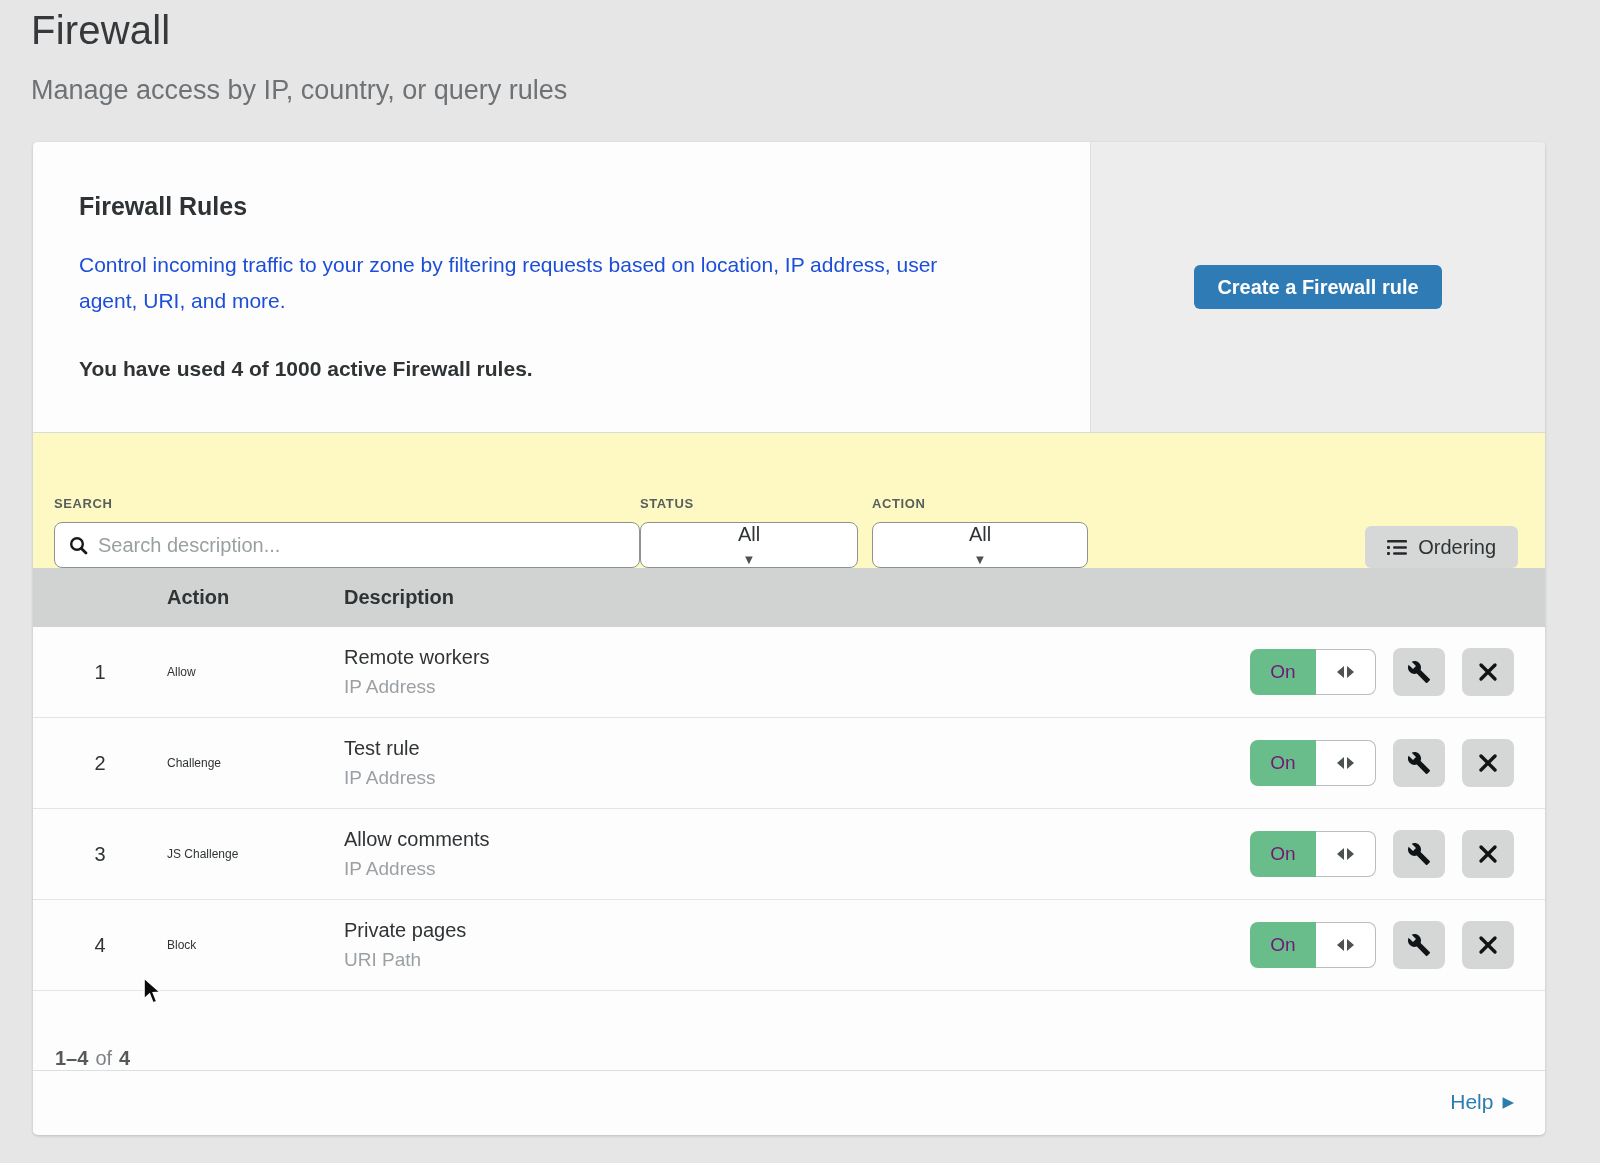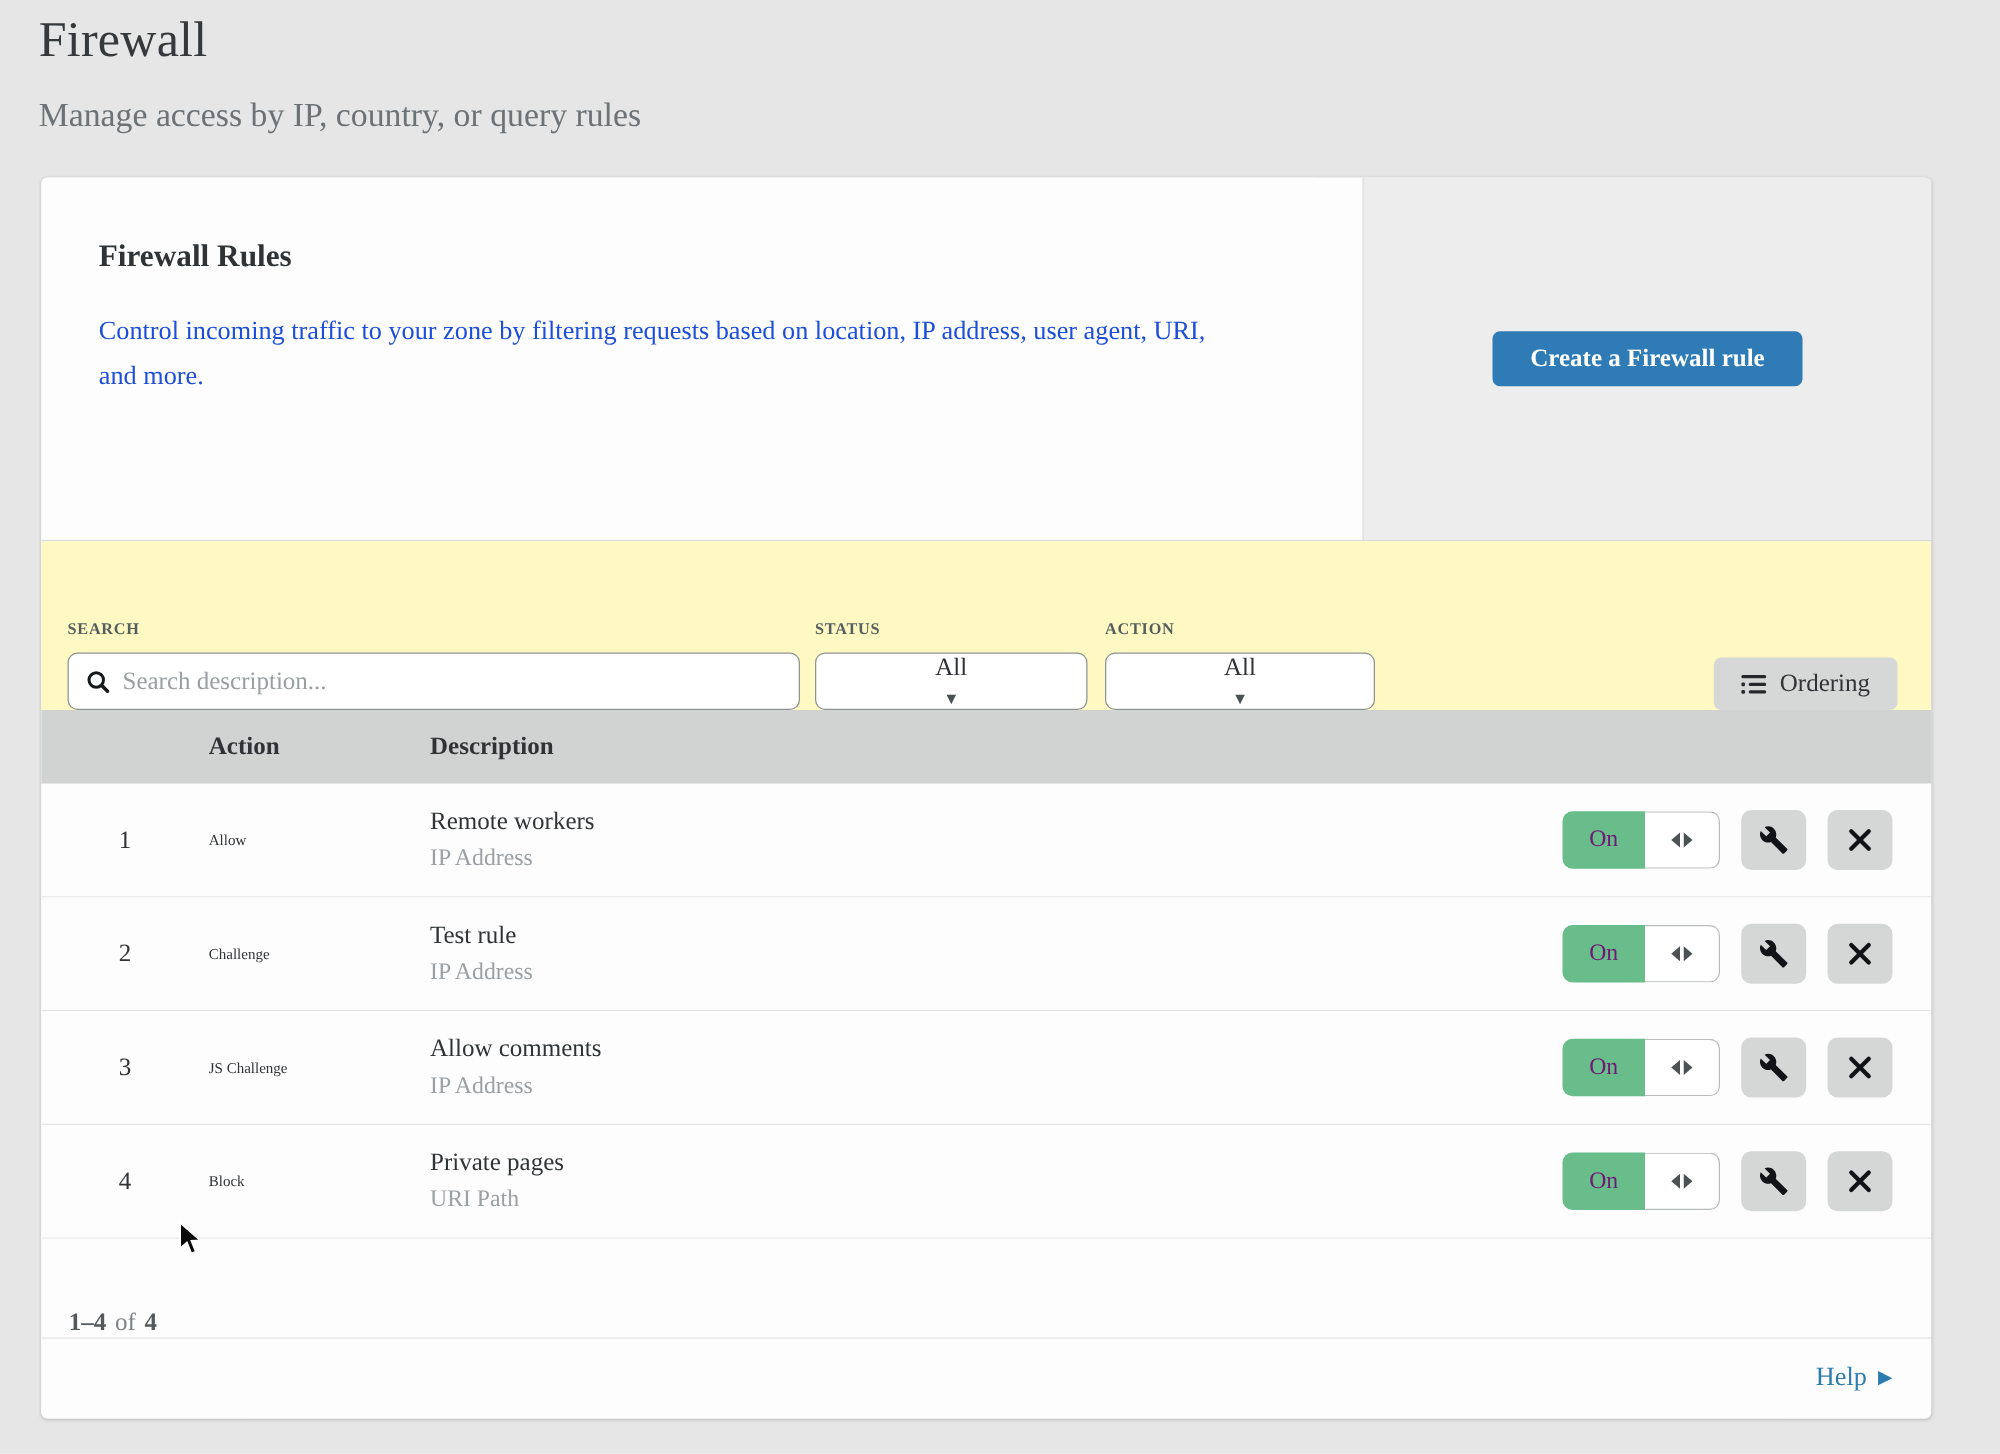--- a/index.html
+++ b/index.html
@@ -4,21 +4,21 @@
 <style>
   * { margin:0; padding:0; box-sizing:border-box; }
   html,body { width:1600px; height:1163px; }
   body {
     font-family:"Liberation Sans","DejaVu Sans",sans-serif;
     background:#e5e6e5;
     color:#303436;
     overflow:hidden;
     position:relative;
   }
-  .page { width:1426px; height:1163px; position:relative;font-family:Liberation Serif, serif; }
+  .page { width:1426px; height:1163px; position:relative; }
 
   
   .page-header { padding:8px 0 0 31px; }
   .page-title { font-size:40px; font-weight:500; color:#36393b; letter-spacing:.2px; }
   .page-subtitle { margin-top:22px; font-size:27px; font-weight:400; color:#6d7276; }
 
   
   .card {
     position:absolute; left:33px; top:142px; width:1512px; height:993px;
     background:#fdfdfd; border-radius:5px;
@@ -52,21 +52,21 @@
   .search-box {
     height:46px; background:#fff; border:1px solid #8e9392; border-radius:8px;
     display:flex; align-items:center; padding:0 14px;
   }
   .search-box svg { flex:0 0 auto; margin-right:10px; }
   .search-input {
     border:none; outline:none; flex:1; font-size:20px; color:#303436;
     font-family:inherit; background:transparent;
   }
   .search-input::placeholder { color:#9aa0a2; }
-  .status-group { width:218px; margin-left:12px; }
+  .status-group { width:218px; margin-left:0; }
   .action-group { width:216px; margin-left:14px; }
   .select {
     height:46px; background:#fff; border:1px solid #8e9392; border-radius:8px;
     display:flex; align-items:center; justify-content:space-between;
     padding:0 16px; font-size:20px; color:#2f3335; cursor:pointer;flex-direction:column;
   }
   .caret { font-size:13px; color:#4c5254; }
   .ordering-btn {
     margin-left:auto; margin-top:27px; height:42px; padding:0 22px;
     background:#d6d8d7; border:none; border-radius:6px;
@@ -136,20 +136,21 @@
     <h1 class="page-title">Firewall</h1>
     <p class="page-subtitle">Manage access by IP, country, or query rules</p>
   </header>
 
   <div class="card">
 
     <section class="overview">
       <div class="overview-left">
         <h2 class="overview-heading">Firewall Rules</h2>
         <p class="overview-desc">Control incoming traffic to your zone by filtering requests based on location, IP address, user agent, URI, and more.</p>
+        <p class="overview-usage">You have used 4 of 1000 active Firewall rules.</p>
       </div>
       <div class="overview-right">
         <button class="create-btn">Create a Firewall rule</button>
       </div>
     </section>
 
     <section class="filters">
       <div class="search-group">
         <label class="filter-label">SEARCH</label>
         <div class="search-box">

